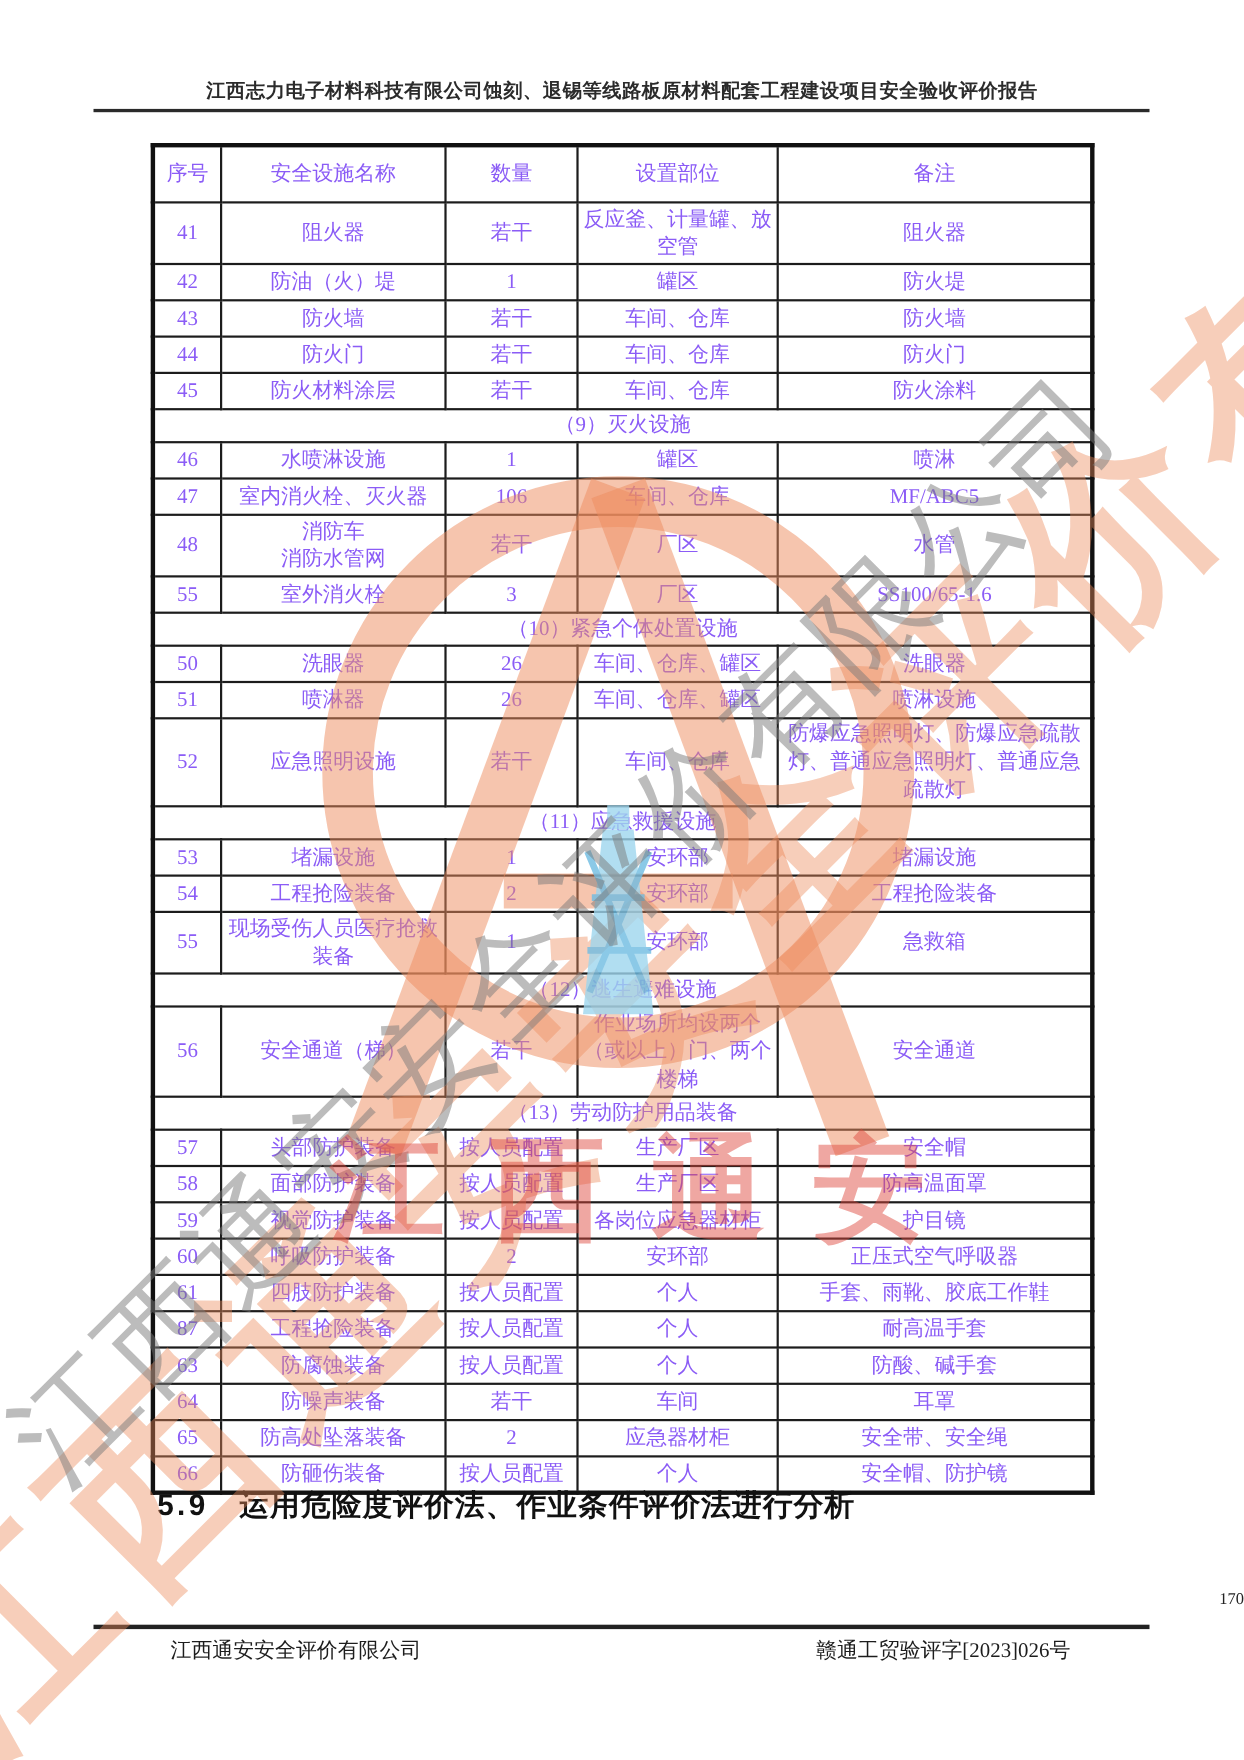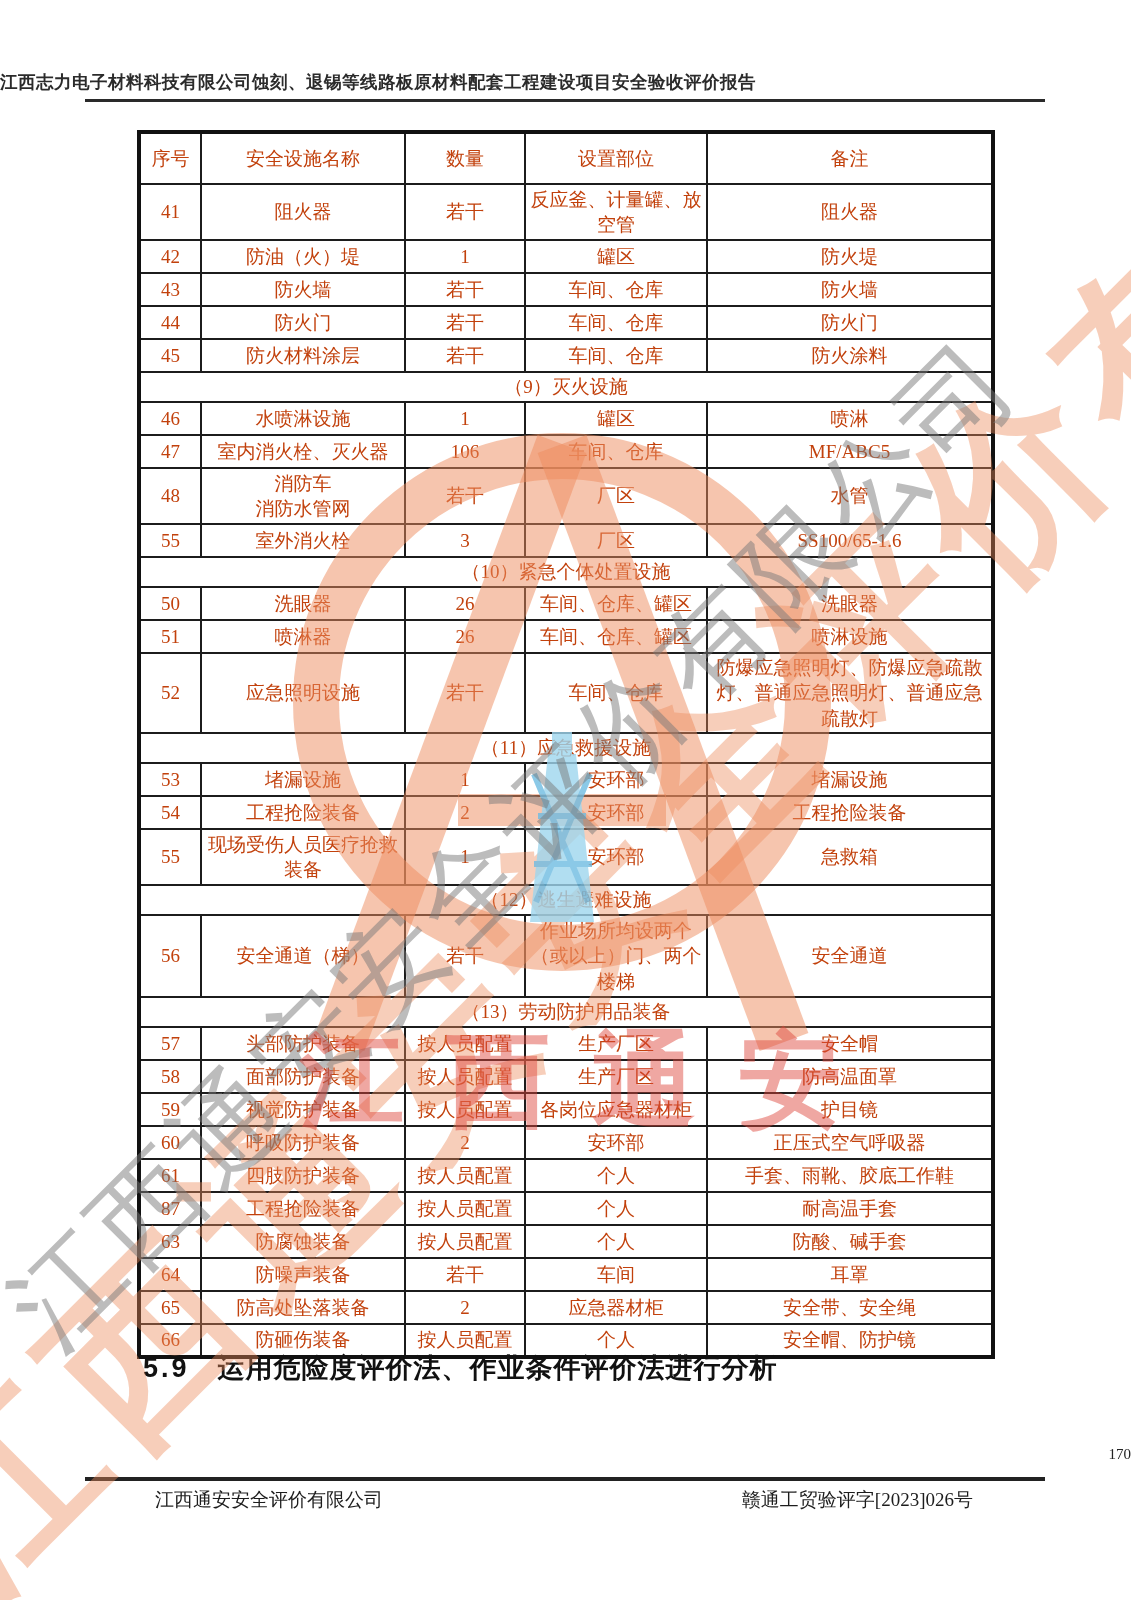--- a/index.html
+++ b/index.html
@@ -5,31 +5,31 @@
   html,body{margin:0;padding:0;background:#e8e8e8;}
   .page{
     position:relative;width:1131px;height:1600px;margin:0 auto;
     background:#ffffff;overflow:hidden;
     font-family:"Liberation Serif","DejaVu Serif",serif;
     color:#1f1f1f;
   }
   
   .doc-title{
     position:absolute;top:70px;left:0;width:100%;
-    font-size:17.5px;letter-spacing:.5px;color:#2b2b2b;
+    text-align:center;font-size:17.5px;letter-spacing:.5px;color:#2b2b2b;
     font-weight:bold;
   }
   .header-rule{
     position:absolute;left:85px;right:86px;top:99px;height:3px;background:#2a2a2a;
   }
   
   .table-wrap{position:absolute;left:137px;top:130px;width:854px;z-index:2;}
   table.safety{
     border-collapse:collapse;width:854px;table-layout:fixed;
-    font-size:19px;line-height:1.32;color:#c2410c;
+    font-size:19px;line-height:1.32;color:#8b5cf6;
   }
   table.safety th,table.safety td{
     border:2px solid #1c1c1c;text-align:center;vertical-align:middle;
     padding:1px 3px;overflow:hidden;background:transparent;font-weight:normal;
   }
   table.safety{border:4px solid #111;}
   tr.hd{height:52px;}
   tr.h34{height:33px;}
   tr.h56{height:56px;}
   tr.h80{height:80px;}

